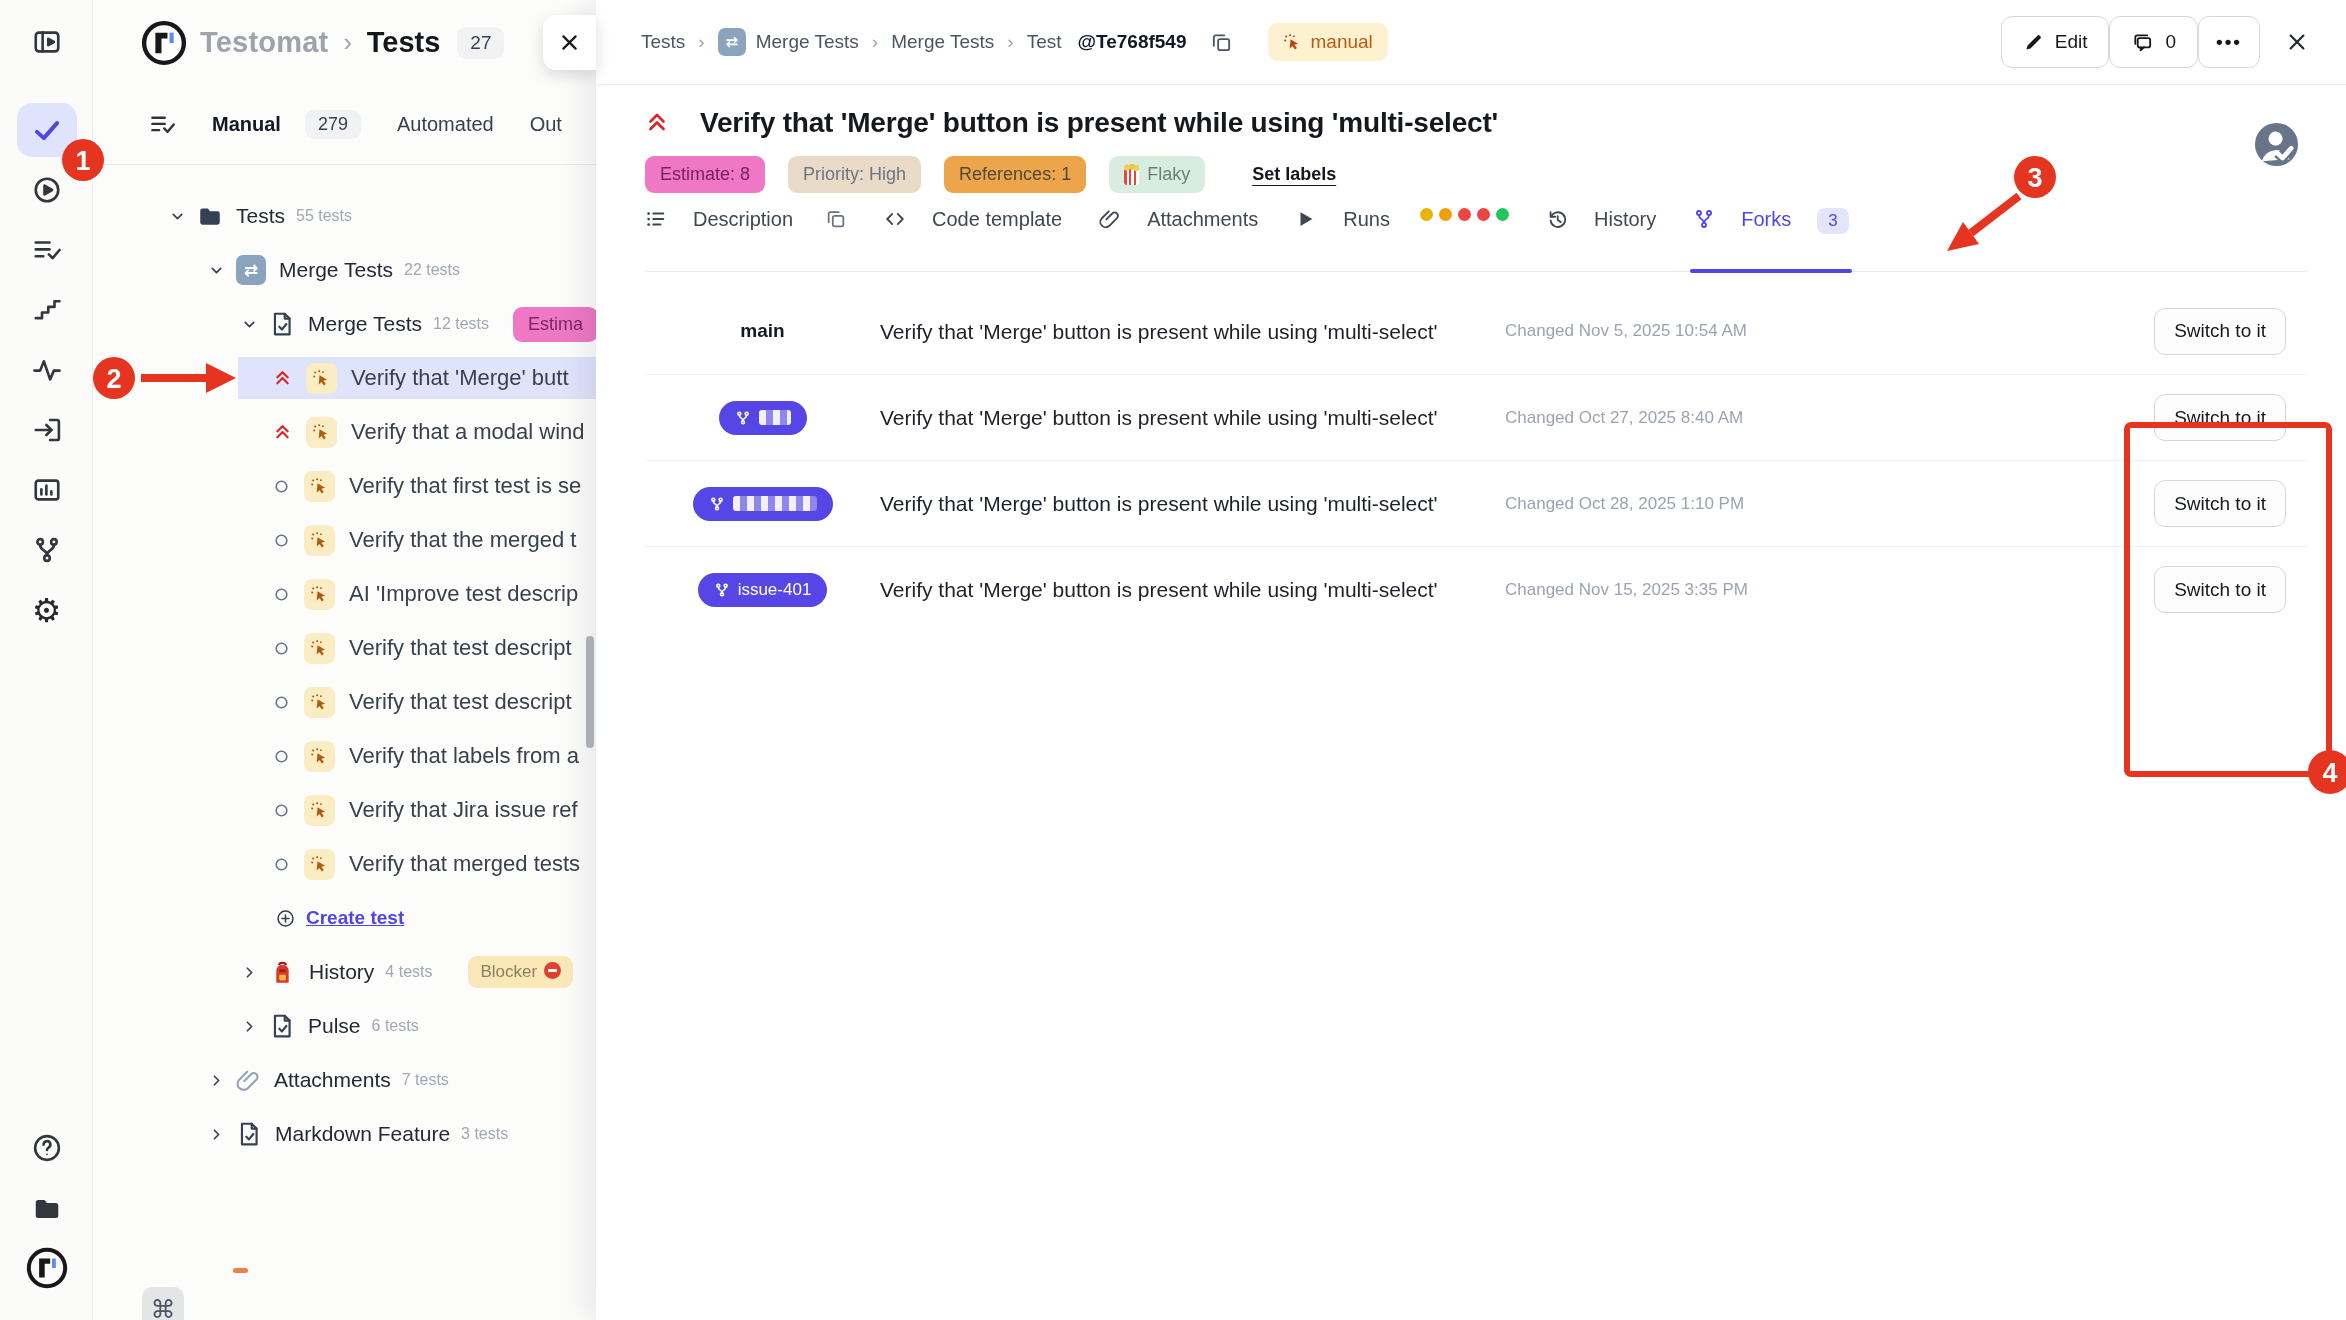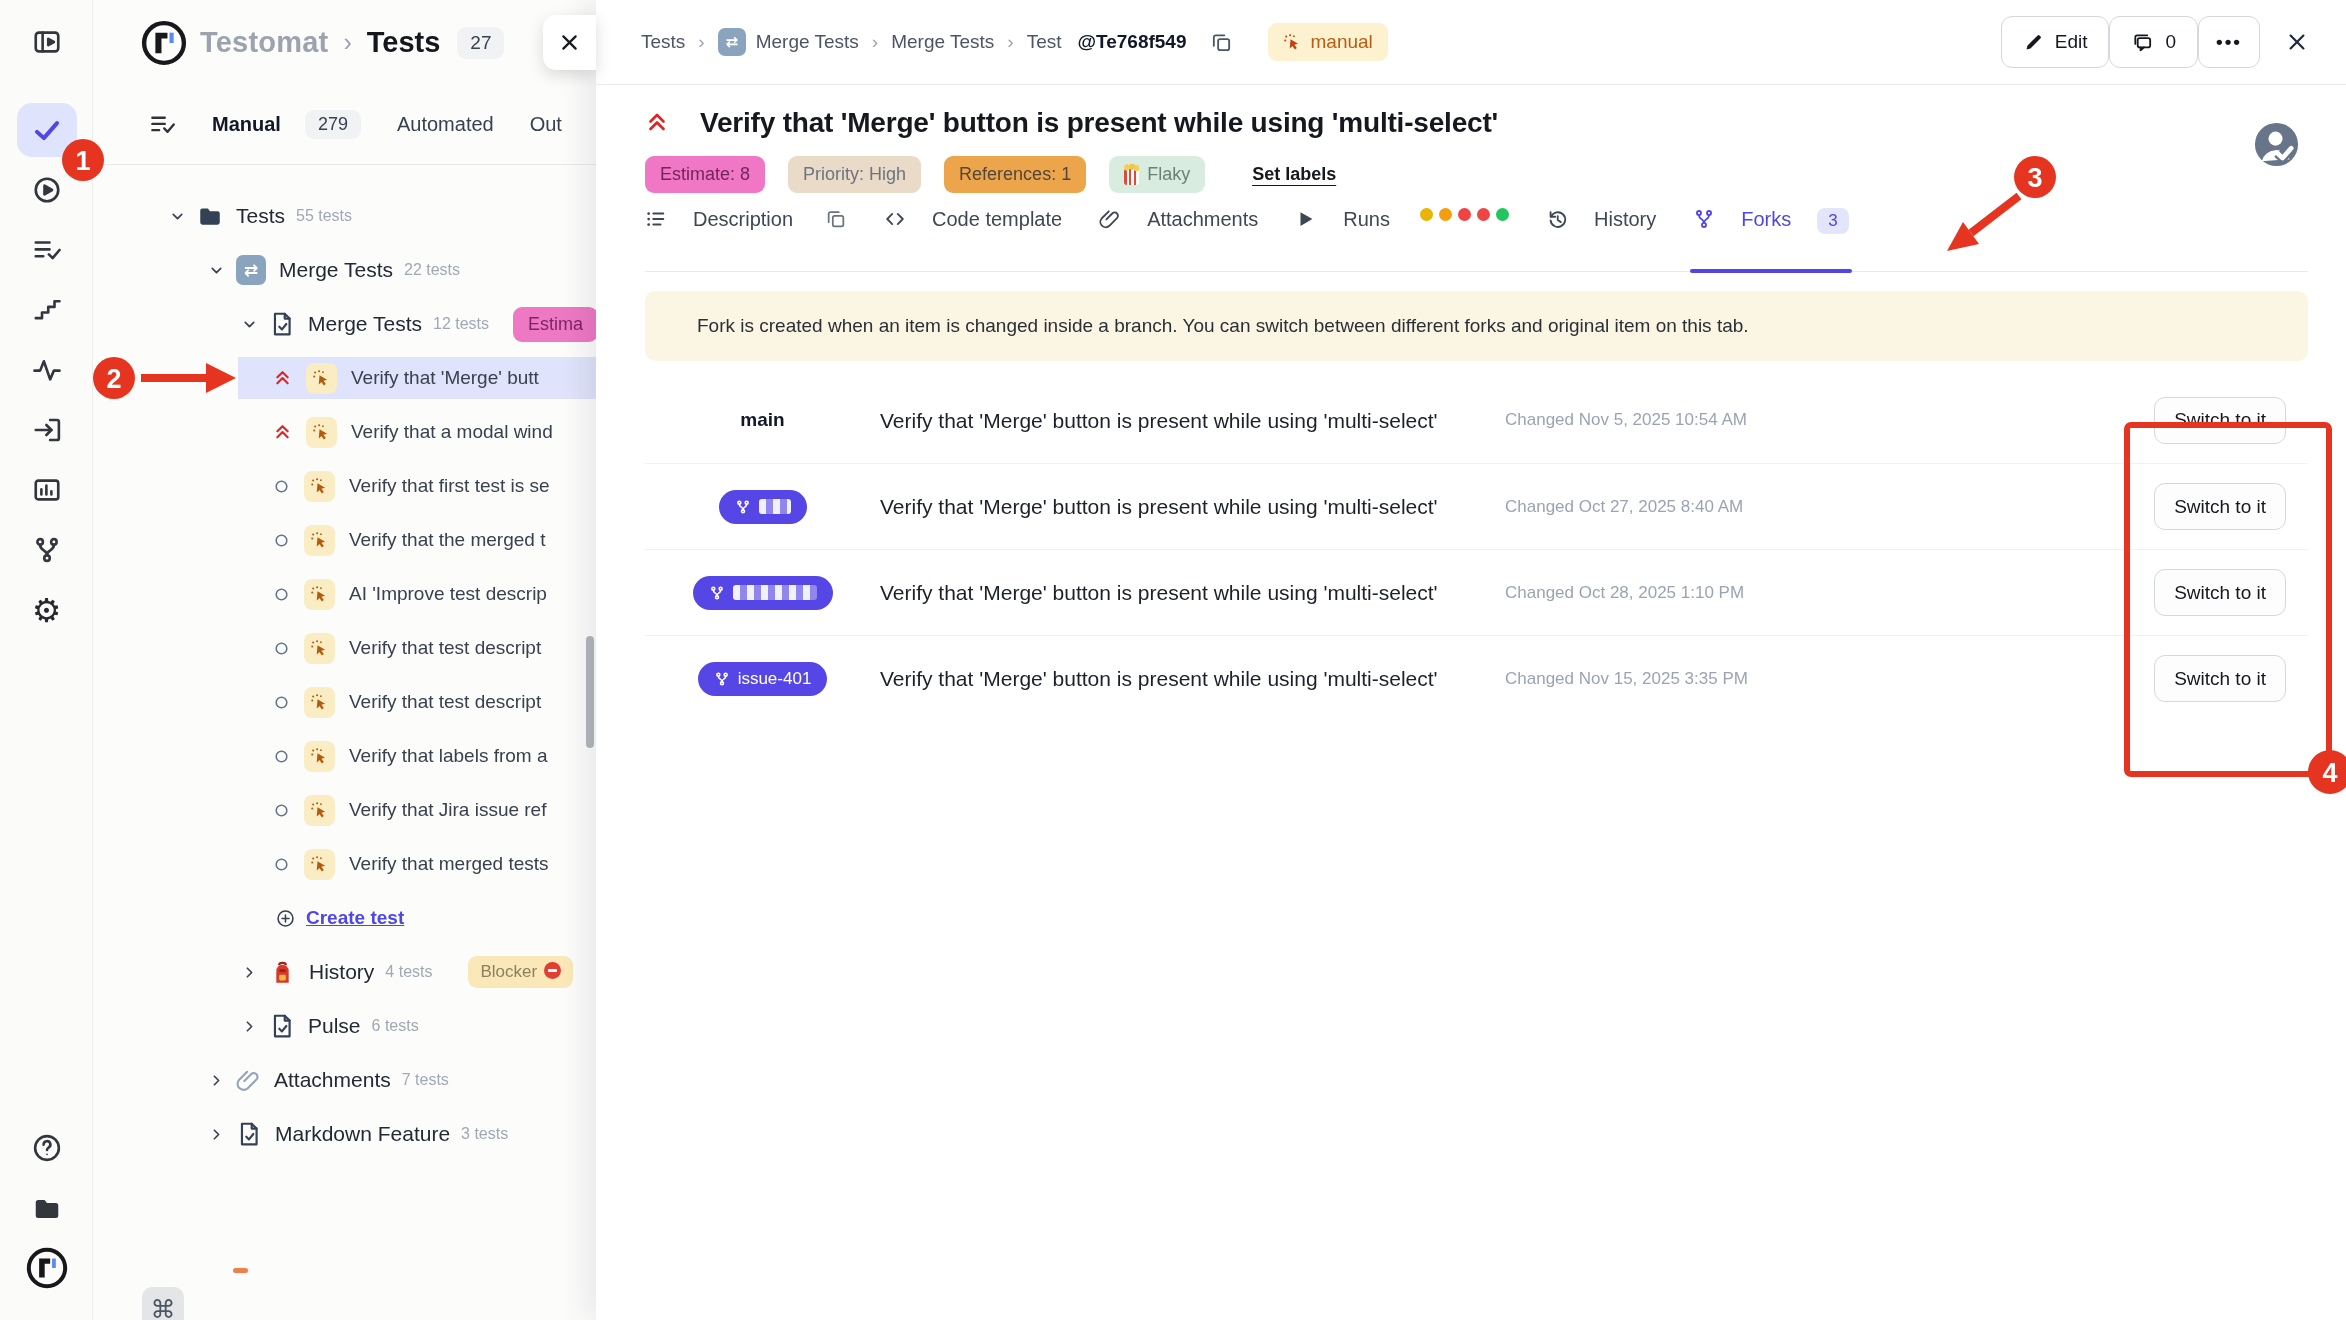--- a/index.html
+++ b/index.html
@@ -32,21 +32,21 @@
   .gicon{margin-right:13px;display:inline-flex;color:#334155}
   .glabel{font-size:21px;color:#232a36}
   .gcount{font-size:16px;color:#a0a8b4;margin-left:11px}
   .estima{margin-left:24px;background:#ee78c4;color:#7c2761;font-size:18px;padding:7px 15px;border-radius:9px}
   .blocker{margin-left:36px;background:#fbe8b8;color:#8d8060;font-size:17px;padding:6px 12px;border-radius:9px;display:inline-flex;align-items:flex-start;gap:7px}
   .noent{width:17px;height:17px;border-radius:50%;background:#e23e31;display:inline-flex;align-items:center;justify-content:center}
   .noent::after{content:"";width:9px;height:3px;background:#fff;border-radius:1px}
   .prio{color:#dc2626;display:inline-flex;margin-right:14px}
   .circ{color:#64748b;display:inline-flex;margin-right:14px}
   .manic{width:31px;height:31px;border-radius:8px;background:#faecc3;color:#b45a0c;display:inline-flex;align-items:center;justify-content:center;margin-right:14px}
-  .tlabel{font-size:19px;color:#39414e}
+  .tlabel{font-size:22px;color:#39414e}
   .createrow .plus{color:#374151;display:inline-flex;margin-right:10px}
   .createrow a{font-size:19px;color:#4f46e5;font-weight:600;text-decoration:underline}
   .mapp{width:30px;height:30px;border-radius:7px;background:#8aa4bd;color:#fff;font-size:17px;font-weight:700;display:inline-flex;align-items:center;justify-content:center}
   .scrollthumb{position:absolute;right:2px;top:636px;width:8px;height:112px;background:#b3b7bd;border-radius:4px}
   .cmdbtn{position:absolute;left:49px;top:1287px;width:42px;height:44px;background:#e4e5e7;border-radius:10px;display:flex;align-items:center;justify-content:center;font-size:25px;color:#4b5563}
   .minidash{position:absolute;left:140px;top:1268px;width:15px;height:5px;border-radius:3px;background:#ef7f49}
   
   .closecard{position:absolute;left:543px;top:15px;width:53px;height:55px;background:#fff;border-radius:13px 0 0 13px;box-shadow:0 5px 16px rgba(0,0,0,.14);z-index:6;display:flex;align-items:center;justify-content:center;color:#171a1f;cursor:pointer}
   
   .detail{position:absolute;left:596px;top:0;width:1750px;height:1320px;background:#fff;z-index:5;box-shadow:-12px 0 26px rgba(15,23,42,.08)}
@@ -715,21 +715,20 @@
               <circle cx="6.5" cy="5.5" r="2.2"></circle>
               <circle cx="17.5" cy="5.5" r="2.2"></circle>
               <circle cx="12" cy="18.5" r="2.2"></circle>
               <path d="M6.5 8c0 5 5.5 3.5 5.5 8M17.5 8c0 5-5.5 3.5-5.5 8"></path>
             </svg>
           </span>
           <span>Forks</span>
           <span class="tbadge">3</span>
         </div>
       </div>
-    <div class="banner">Fork is created when an item is changed inside a branch. You can switch between different forks and original item on this tab.</div>
     <div class="frows" id="frows">
         <div class="frow">
           <div class="fbranch">
             <span class="fmain">main</span>
           </div>
           <div class="ftitle">Verify that 'Merge' button is present while using 'multi-select'</div>
           <div class="fdate">Changed Nov 5, 2025 10:54 AM</div>
           <div class="fact">
             <button class="switchbtn">Switch to it</button>
           </div>

